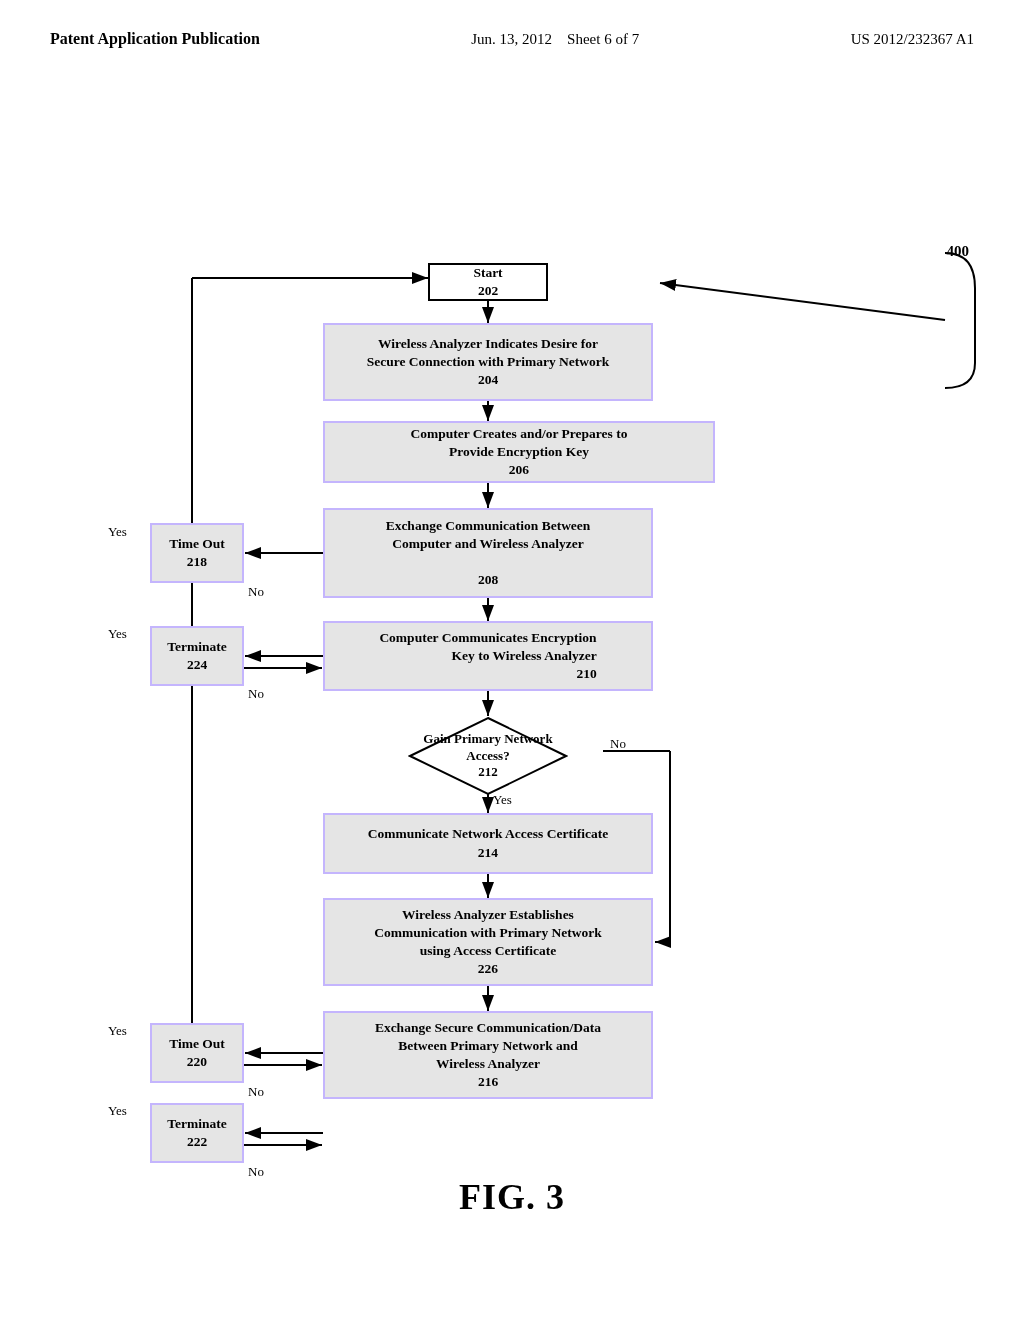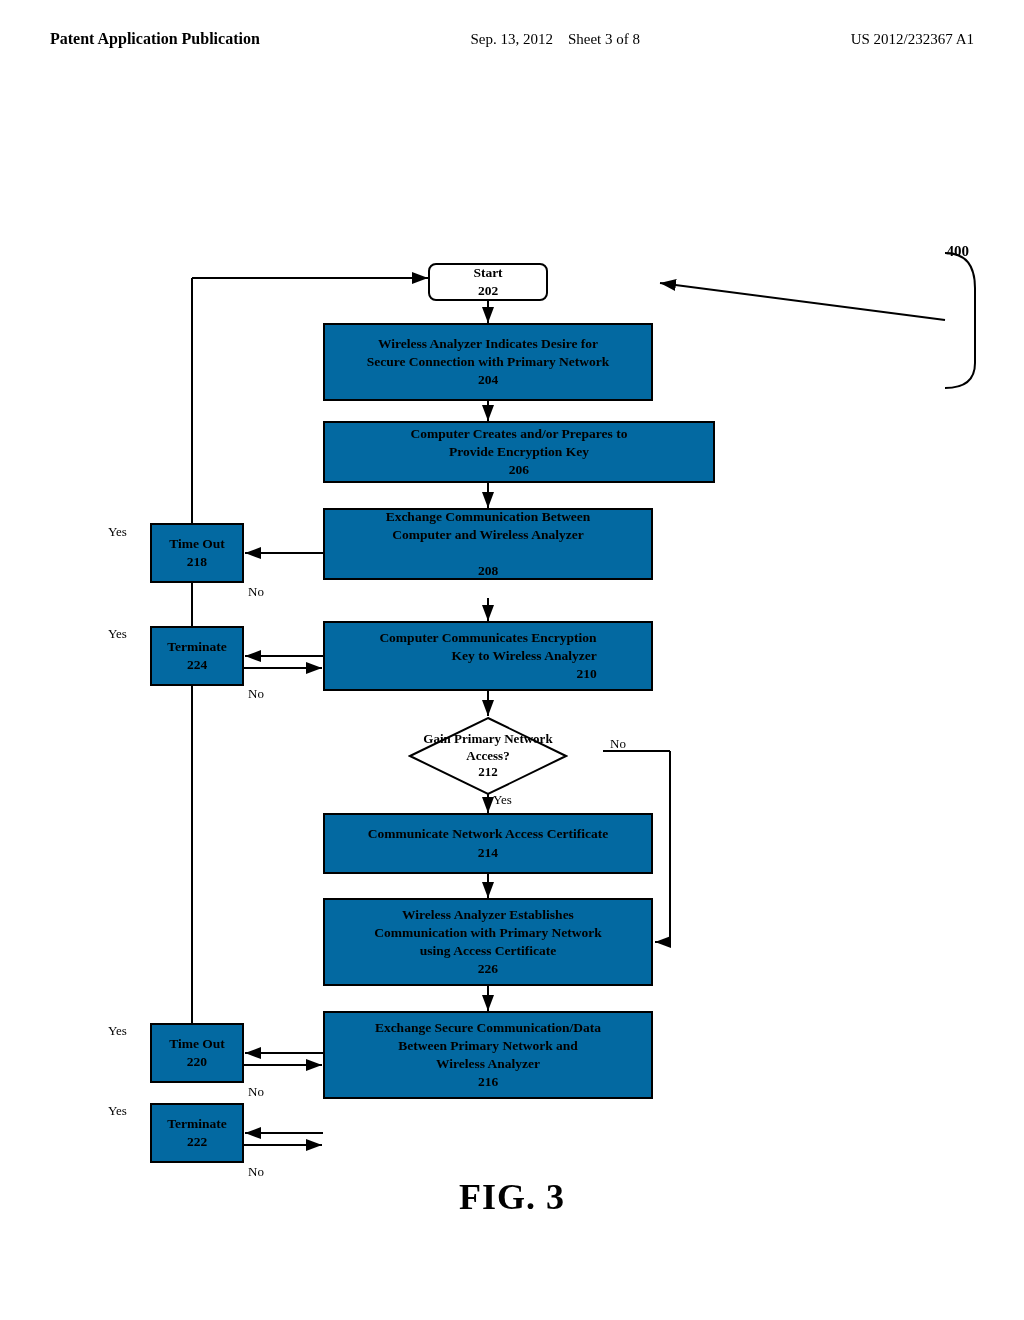--- a/index.html
+++ b/index.html
@@ -28,22 +28,22 @@
     .diagram-area {
       position: relative;
       width: 100%;
       height: 1180px;
       margin-top: 10px;
     }
 
     
     .flow-box {
       position: absolute;
-      border: 2px solid #000000;
-      background: #0369a1;
+      border: 2px solid #c4b5fd;
+      background: #e5e5e5;
       text-align: center;
       display: flex;
       align-items: center;
       justify-content: center;
       font-size: 13.5px;
       font-weight: bold;
       line-height: 1.35;
       padding: 4px 10px;
     }
 
@@ -52,21 +52,21 @@
       border: 2px solid #000;
       background: #fff;
       text-align: center;
       display: flex;
       align-items: center;
       justify-content: center;
       font-size: 13.5px;
       font-weight: bold;
       line-height: 1.35;
       padding: 6px 10px;
-      border-radius: 8px;
+      border-radius: 0;
     }
 
     .flow-diamond {
       position: absolute;
       width: 160px;
       height: 80px;
       display: flex;
       align-items: center;
       justify-content: center;
       text-align: center;
@@ -124,22 +124,22 @@
       font-weight: bold;
       letter-spacing: 1px;
     }
   </style>
 </head>
 <body>
 
 <div class="header">
   <div class="header-left">Patent Application Publication</div>
   <div class="header-center">
-    <span>Sep. 13, 2012</span>&nbsp;&nbsp;&nbsp;
-    <span>Sheet 3 of 8</span>
+    <span>Jun. 13, 2012</span>&nbsp;&nbsp;&nbsp;
+    <span>Sheet 6 of 7</span>
   </div>
   <div class="header-right">US 2012/232367 A1</div>
 </div>
 
 <div class="diagram-area">
 
   <div class="ref-200">400</div>
 
   <svg class="diagram-svg">
     <defs>
@@ -205,21 +205,21 @@
   </div>
 
   <div class="flow-box" style="left:323px; top:255px; width:330px; height:78px;">
     <span style="text-align:center;">Wireless Analyzer Indicates Desire for<br>Secure Connection with Primary Network<br>204</span>
   </div>
 
   <div class="flow-box" style="left:323px; top:353px; width:392px; height:62px;">
     <span style="text-align:center;">Computer Creates and/or Prepares to<br>Provide Encryption Key<br>206</span>
   </div>
 
-  <div class="flow-box" style="left:323px; top:440px; width:330px; height:72px;">
+  <div class="flow-box" style="left:323px; top:440px; width:330px; height:90px;">
     <span style="text-align:center;">Exchange Communication Between<br>Computer and Wireless Analyzer<br><br>208</span>
   </div>
 
   <div class="flow-box" style="left:323px; top:553px; width:330px; height:70px;">
     <span style="text-align:right;">Computer Communicates Encryption<br>Key to Wireless Analyzer<br>210</span>
   </div>
 
   <div class="flow-diamond" style="left:408px; top:648px; width:160px; height:80px;">
     <svg width="160" height="80" class="flow-diamond-inner">
       <polygon points="80,2 158,40 80,78 2,40" fill="white" stroke="black" stroke-width="2"></polygon>

